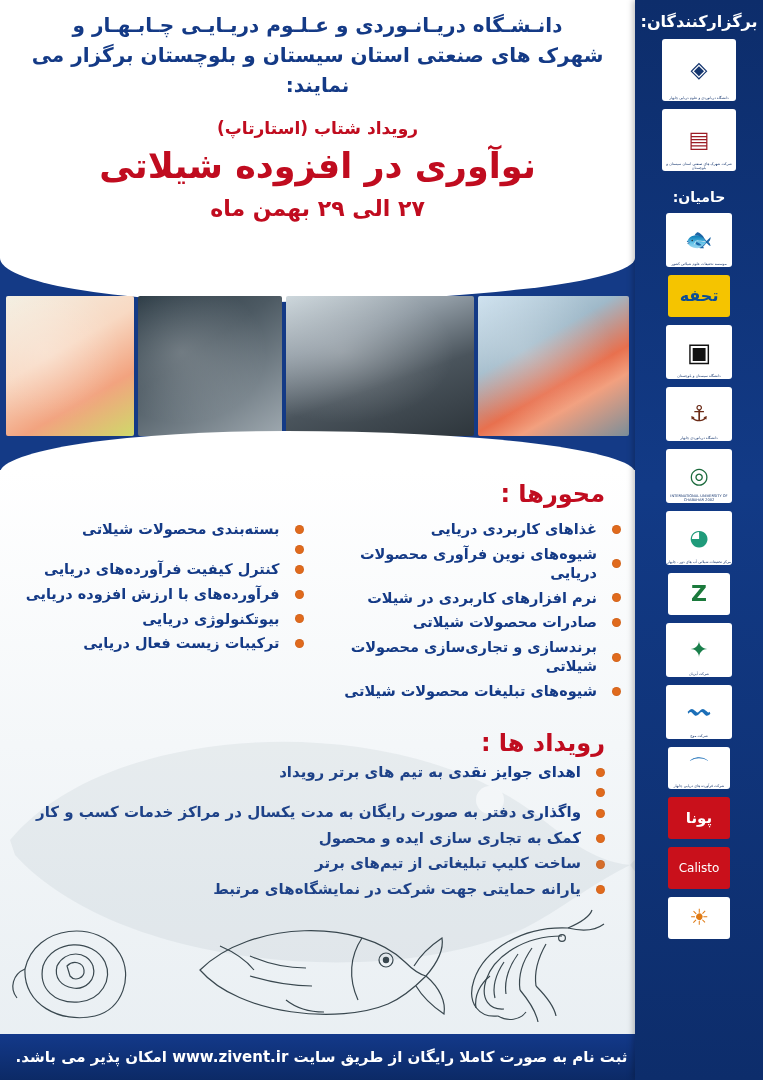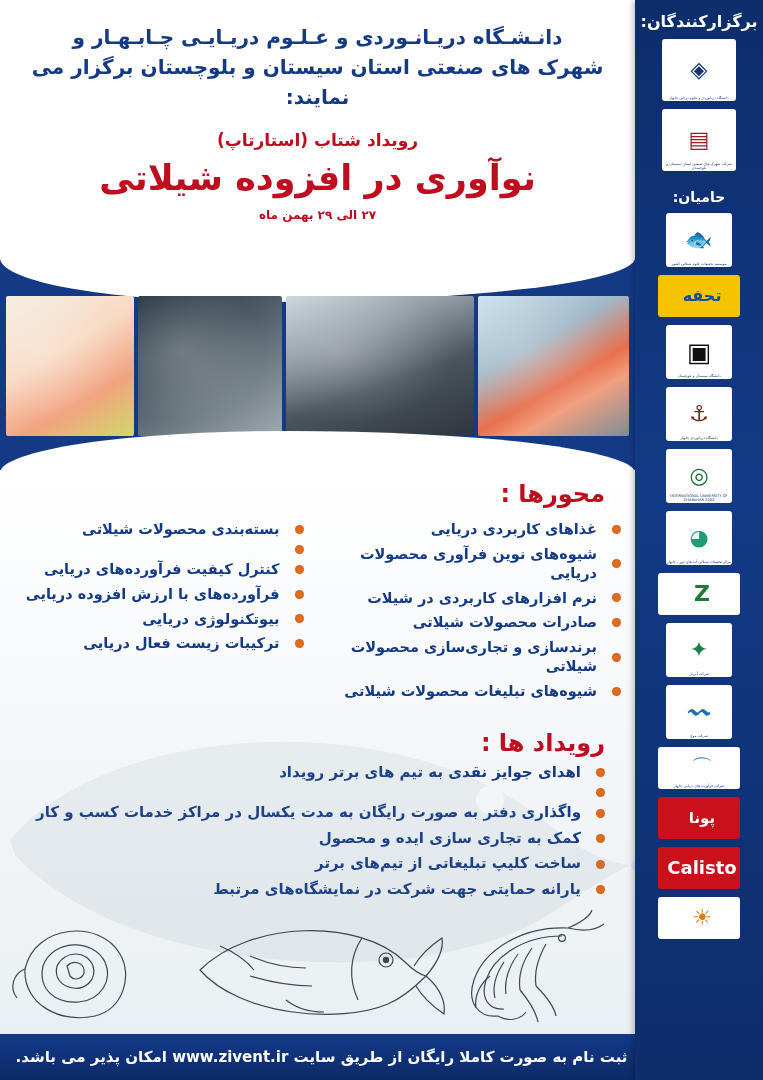--- a/index.html
+++ b/index.html
@@ -29,48 +29,48 @@
     text-align:center;margin-top:12px;letter-spacing:.2px;
   }
   .rail-title.sup{margin-top:18px;font-size:14px;}
   .logo-card{
     background:#ffffff;border-radius:3px;
     margin:8px auto;display:flex;align-items:center;justify-content:center;
     overflow:hidden;position:relative;
   }
   .logo-card.big{width:74px;height:62px;}
   .logo-card.mid{width:66px;height:54px;}
-  .logo-card.sm{width:76px;height:42px;padding-left:6px;}
+  .logo-card.sm{width:62px;height:42px;}
   .logo-card .cap{
     position:absolute;bottom:1px;left:0;right:0;text-align:center;
     font-size:3.6px;color:#14356e;line-height:1.15;
   }
   .logo-mark{font-size:22px;line-height:1;}
 
   
   .head{
     position:absolute;top:0;right:128px;left:0;height:272px;
     background:#ffffff;
   }
   .head-line{
     color:#143a86;font-weight:bold;text-align:center;
     font-size:20px;line-height:1.5;margin:0 10px;
   }
-  .head-line.l1{padding-top:22px;}
+  .head-line.l1{padding-top:10px;}
   .event-kind{
     color:#c00c1f;font-weight:bold;text-align:center;
     font-size:17px;margin-top:18px;
   }
   .event-title{
     color:#c00c1f;font-weight:bold;text-align:center;
     font-size:35px;margin-top:8px;letter-spacing:-.5px;
   }
   .event-date{
     color:#c00c1f;font-weight:bold;text-align:center;
-    font-size:12px;margin-top:10px;
+    font-size:22px;margin-top:10px;
   }
 
   
   .band{
     position:absolute;top:258px;right:128px;left:0;height:215px;
     background:#143a86;overflow:hidden;
   }
   .band .wave-top{
     position:absolute;top:0;left:0;right:0;height:44px;
     background:#ffffff;
@@ -364,20 +364,20 @@
       <span class="cap">شرکت موج</span>
     </div>
     <div class="logo-card sm">
       <span class="logo-mark" style="color:#1c6fb8">⌒</span>
       <span class="cap">شرکت فرآورده های دریایی چابهار</span>
     </div>
     <div class="logo-card sm" style="background:#c9101b">
       <span class="logo-mark" style="color:#ffffff;font-weight:bold;font-size:15px">پونا</span>
     </div>
     <div class="logo-card sm" style="background:#c9101b">
-      <span class="logo-mark" style="color:#ffffff;font-weight:bold;font-size:18px">Calisto</span>
+      <span class="logo-mark" style="color:#ffffff;font-weight:normal;font-size:12px">Calisto</span>
     </div>
     <div class="logo-card sm">
       <span class="logo-mark" style="color:#e07a14">☀</span>
     </div>
   </div>
 
 </div>
 
 </body></html>

